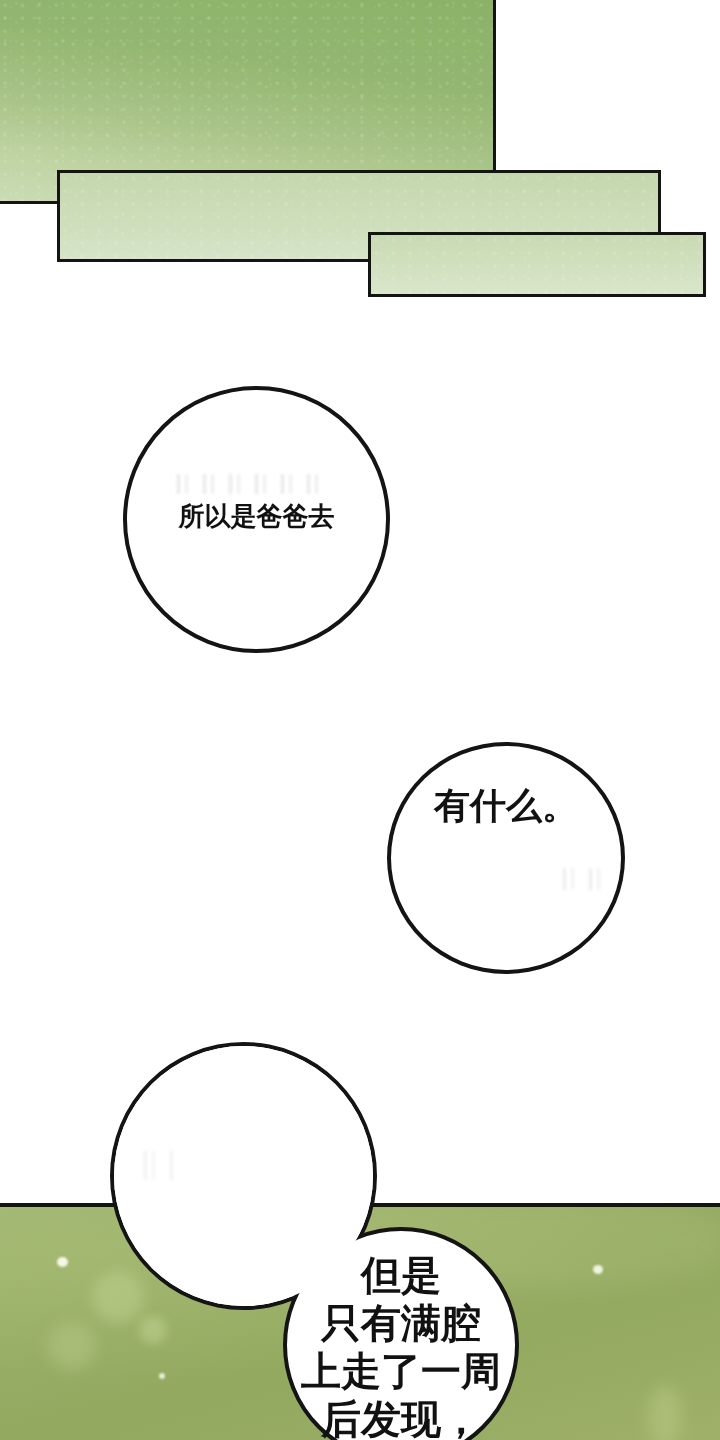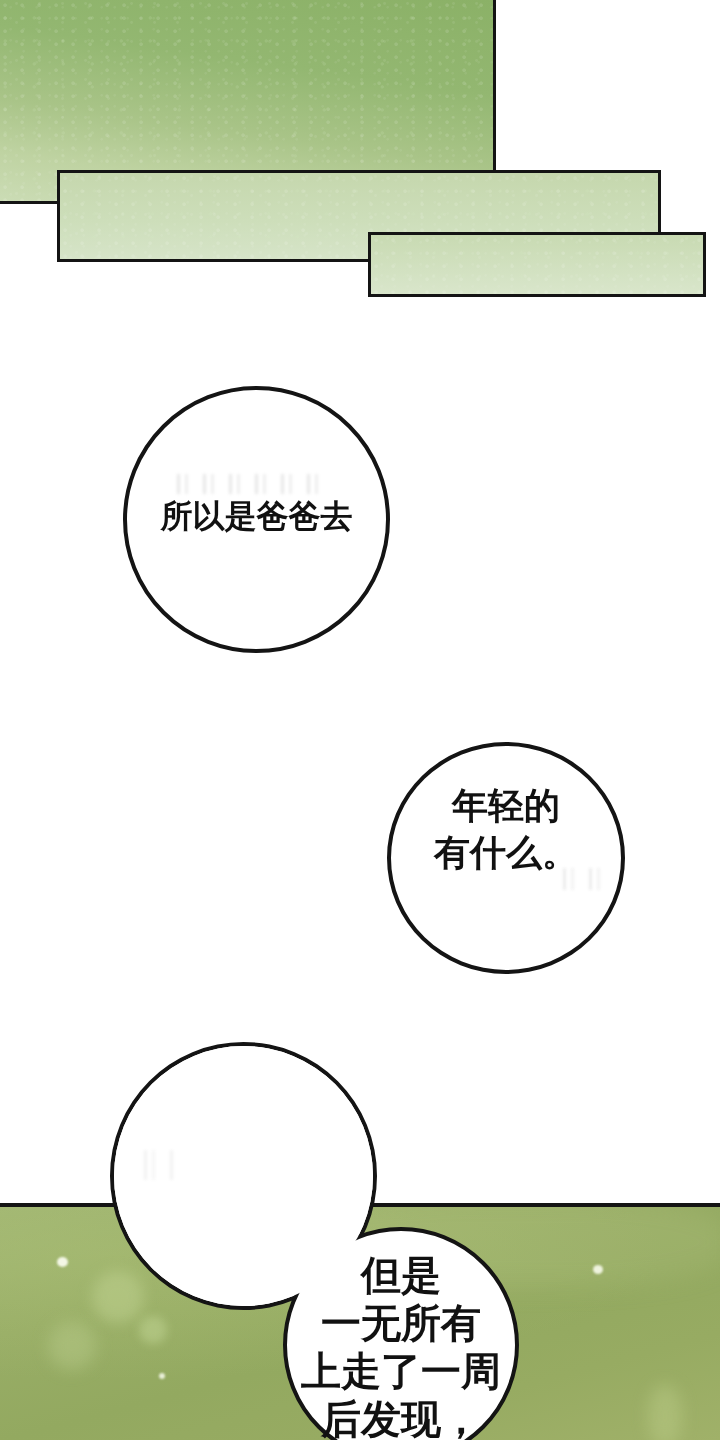--- a/index.html
+++ b/index.html
@@ -65,21 +65,21 @@
   .patch-3{
     position:absolute;left:114px;top:1046px;width:259px;height:260px;z-index:7;
     border-radius:50%;background:#ffffff;
   }
   
   .btext{
     position:absolute;z-index:9;text-align:center;font-weight:bold;color:#111111;
     -webkit-font-smoothing:antialiased;
   }
   .btext .line{white-space:nowrap;}
-  .t1{left:123px;top:495px;width:267px;font-size:32px;line-height:43px;}
+  .t1{left:123px;top:495px;width:267px;font-size:26px;line-height:43px;}
   .t2{left:387px;top:782px;width:238px;font-size:36px;line-height:47px;}
   .t3{left:110px;top:1107px;width:267px;font-size:37px;line-height:48px;}
   .t4{left:283px;top:1245px;width:236px;font-size:40px;line-height:48px;margin-top:6px;}
   
   .ghost{
     position:absolute;z-index:8;opacity:.4;filter:blur(1.6px);pointer-events:none;
     background:repeating-linear-gradient(90deg,
       rgba(150,150,150,.55) 0 3px, transparent 3px 8px,
       rgba(150,150,150,.38) 8px 11px, transparent 11px 26px);
   }
@@ -120,23 +120,22 @@
   <div class="patch-3"></div>
 
   <div class="ghost gh-1"></div>
   <div class="ghost gh-2"></div>
   <div class="ghost gh-3"></div>
 
   <div class="btext t1">
     <div class="line">所以是爸爸去</div>
   </div>
   <div class="btext t2">
-    <div class="line">年轻的</div>
     <div class="line">有什么。</div>
   </div>
   <div class="btext t4">
     <div class="line">但是</div>
-    <div class="line">一无所有</div>
+    <div class="line">只有满腔</div>
     <div class="line">上走了一周</div>
     <div class="line">后发现，</div>
   </div>
 
 </div>
 
 </body></html>

